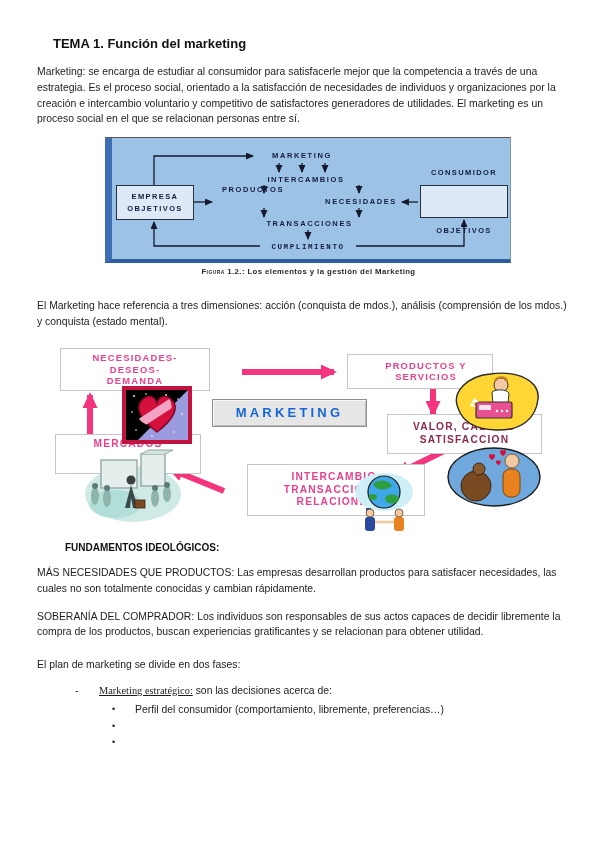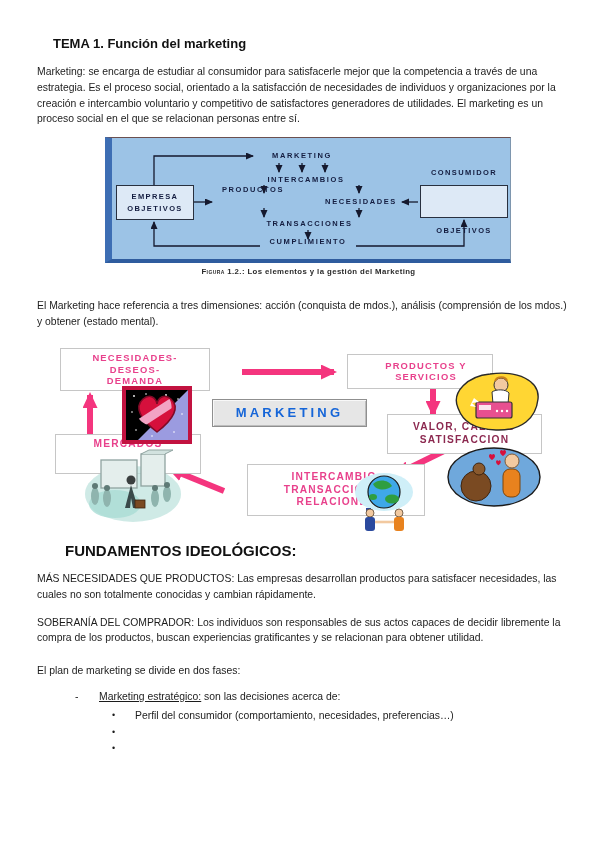--- a/index.html
+++ b/index.html
@@ -51,26 +51,26 @@
     color:#1565D8;font-size:13px;letter-spacing:3.2px;
   }
   .fb.valor{left:337px;top:68px;width:153px;height:38px;font-size:10.2px;color:#8C2950;}
   .fb.merc{left:5px;top:88px;width:146px;height:40px;font-size:10.2px;justify-content:flex-start;padding-top:3px;box-sizing:border-box;}
   .fb.inter{left:197px;top:118px;width:176px;height:50px;font-size:10.2px;}
   .fig2 svg{position:absolute;pointer-events:none;}
   .fig2 svg.flow{left:0;top:0;z-index:1;}
   .clip{z-index:4;}
 
   
-  h2.fund{font-size:15px;font-weight:bold;margin:10px 0 0 0;color:#111;padding-left:28px;}
+  h2.fund{font-size:10px;font-weight:bold;margin:10px 0 0 0;color:#111;padding-left:28px;}
   p.f{margin:12px 0 0 0;}
   p.plan{margin:17px 0 0 0;}
   .dashrow{display:flex;margin:10px 0 0 38px;font-size:10.4px;line-height:1.5;}
   .dashrow .dash{width:24px;flex:none;}
-  .dashrow .u{text-decoration:underline;}
+  .dashrow .u{text-decoration:underline;font-family:Liberation Serif, serif;}
   .bullets{margin:2px 0 0 75px;}
   .brow{display:flex;font-size:10.4px;line-height:1.68;}
   .brow .dot{width:23px;flex:none;font-size:9px;padding-top:1px;}
 </style>
 </head>
 <body>
 
 <div class="page">
 
   <h1 class="title">TEMA 1. Función del marketing</h1>
@@ -109,26 +109,26 @@
       <div class="bx" style="left:308px;top:47px;width:86px;height:31px;gap:46px;">
         <div>CONSUMIDOR</div>
         <div>OBJETIVOS</div>
       </div>
 
       <div class="n" style="left:148px;top:14px;width:84px;">MARKETING</div>
       <div class="n" style="left:148px;top:38px;width:92px;">INTERCAMBIOS</div>
       <div class="n" style="left:104px;top:48px;width:74px;">PRODUCTOS</div>
       <div class="n" style="left:209px;top:60px;width:80px;">NECESIDADES</div>
       <div class="n" style="left:148px;top:82px;width:99px;">TRANSACCIONES</div>
-      <div class="n" style="left:149px;top:100px;width:94px;">CUMPLIMIENTO</div>
+      <div class="n" style="left:149px;top:106px;width:94px;font-family:Liberation Mono, monospace;">CUMPLIMIENTO</div>
     </div>
   </div>
   <div class="caption"><span class="sc">Figura 1.2.:</span><span> Los elementos y la gestión del Marketing</span></div>
 
-  <p class="body" style="margin-top:22px;"><span>El Marketing hace referencia a tres dimensiones: </span><b>acción</b><span> (conquista de mdos.), </span><b>análisis</b><span> (comprensión de los mdos.) y </span><b>obtener</b><span> (estado mental).</span></p>
+  <p class="body" style="margin-top:22px;"><span>El Marketing hace referencia a tres dimensiones: </span><b>acción</b><span> (conquista de mdos.), </span><b>análisis</b><span> (comprensión de los mdos.) y </span><b>conquista</b><span> (estado mental).</span></p>
 
   <div class="fig2">
     <svg class="flow" width="505" height="186" viewBox="0 0 505 186">
       <defs>
         <marker id="ph" markerUnits="userSpaceOnUse" markerWidth="16" markerHeight="15" refX="13" refY="7.5" orient="auto">
           <path d="M0,0 L16,7.5 L0,15 Z" fill="#F4357E"></path>
         </marker>
       </defs>
       <g stroke="#F4357E" stroke-width="6" fill="none">
         <path d="M40,88 L40,49" marker-end="url(#ph)"></path>
@@ -258,21 +258,21 @@
 
   <p class="body plan"><span>El </span><b>plan de marketing</b><span> se divide en dos fases:</span></p>
 
   <div class="dashrow">
     <span class="dash">-</span>
     <span><span class="u">Marketing estratégico:</span><span> son las decisiones acerca de:</span></span>
   </div>
   <div class="bullets">
     <div class="brow">
       <span class="dot">•</span>
-      <span>Perfil del consumidor (comportamiento, necesidades, preferencias…)</span>
+      <span>Perfil del consumidor (comportamiento, libremente, preferencias…)</span>
     </div>
     <div class="brow">
       <span class="dot">•</span>
     </div>
     <div class="brow">
       <span class="dot">•</span>
     </div>
   </div>
 
 </div>

